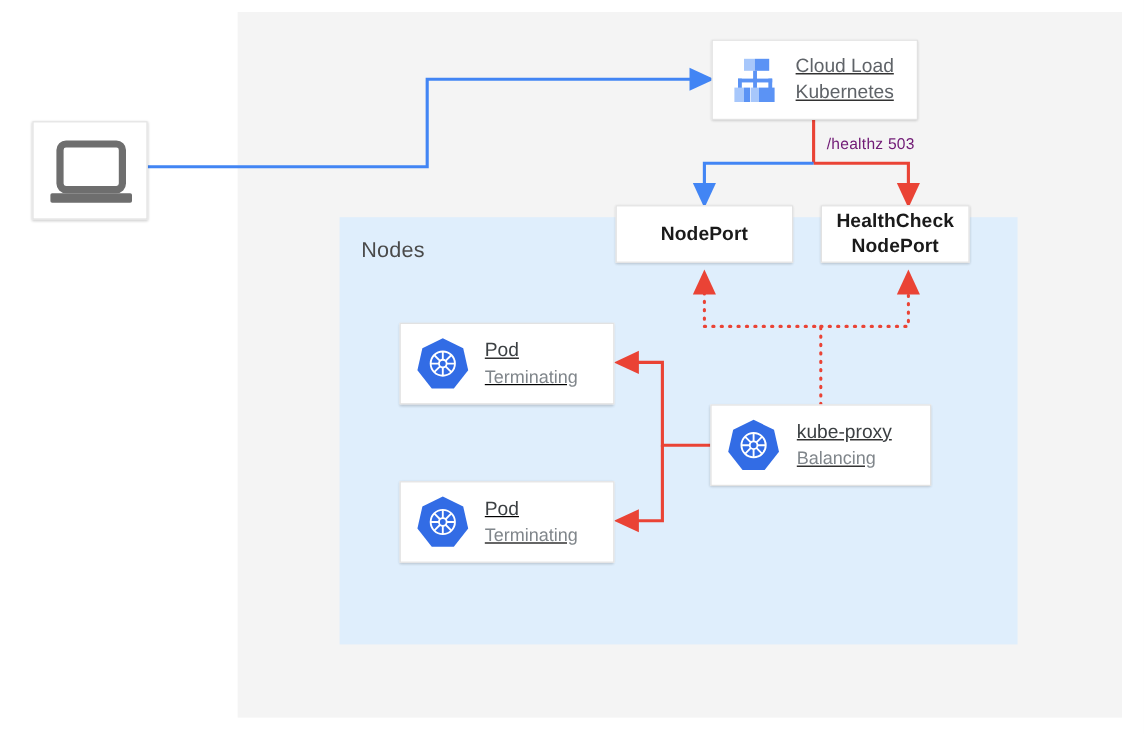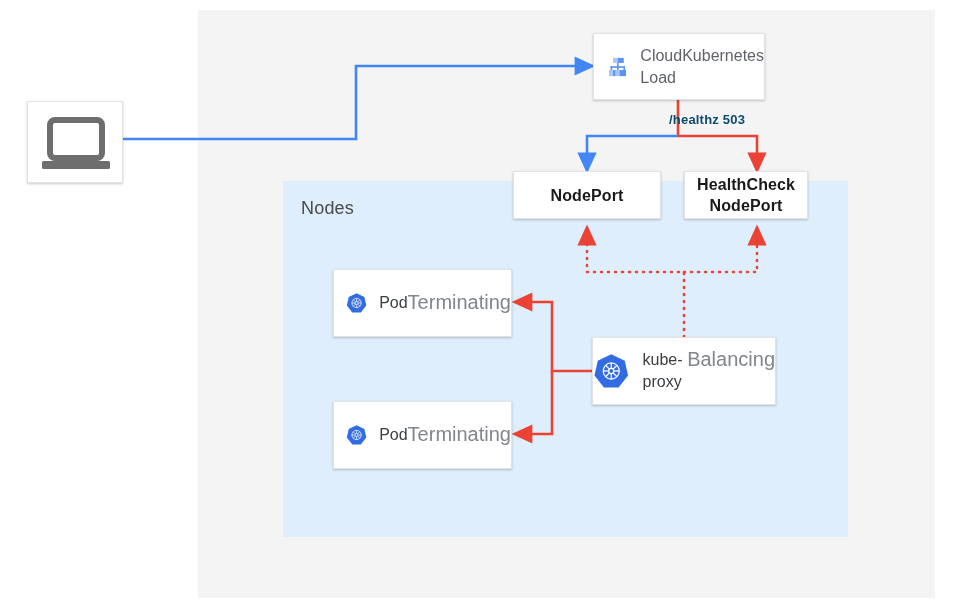--- a/index.html
+++ b/index.html
@@ -26,32 +26,32 @@
            display:flex;align-items:center;padding-left:12px;gap:11px;}
   .box-nodeport{left:513px;top:171px;width:148px;height:48px;
            display:flex;align-items:center;justify-content:center;}
   .box-hcnodeport{left:684px;top:171px;width:124px;height:48px;
            display:flex;align-items:center;justify-content:center;}
   .box-pod1{left:333px;top:269px;width:179px;height:68px;
            display:flex;align-items:center;padding-left:12px;gap:12px;}
   .box-pod2{left:333px;top:401px;width:179px;height:68px;
            display:flex;align-items:center;padding-left:12px;gap:12px;}
   .box-kubeproxy{left:592px;top:337px;width:184px;height:68px;
-           display:flex;align-items:center;padding-left:0;gap:13px;}
+           display:flex;align-items:center;padding-left:12px;gap:13px;}
 
   
   .lbl-strong{font-size:16px;font-weight:bold;color:#1a1a1a;text-align:center;
               line-height:21px;letter-spacing:.1px;}
   .lbl-title{font-size:16px;color:#3c4043;line-height:22px;}
   .lbl-title-gray{font-size:16px;color:#5f6368;line-height:22px;}
-  .lbl-sub{font-size:20px;color:#80868b;line-height:21px;}
-  .txtcol{display:flex;flex-direction:row;justify-content:center;}
-
-  .healthz-label{position:absolute;left:669px;top:112px;font-size:13px;
-                 font-weight:bold;color:#0c4a6e;letter-spacing:.2px;}
+  .lbl-sub{font-size:15px;color:#80868b;line-height:21px;}
+  .txtcol{display:flex;flex-direction:column;justify-content:center;text-decoration:underline;}
+
+  .healthz-label{position:absolute;left:689px;top:112px;font-size:13px;
+                 font-weight:normal;color:#701a75;letter-spacing:.2px;}
 
   svg.overlay{position:absolute;left:0;top:0;width:953px;height:612px;
               pointer-events:none;}
 </style>
 </head>
 <body>
 
 <div class="canvas">
 
   <div class="region-outer"></div>

